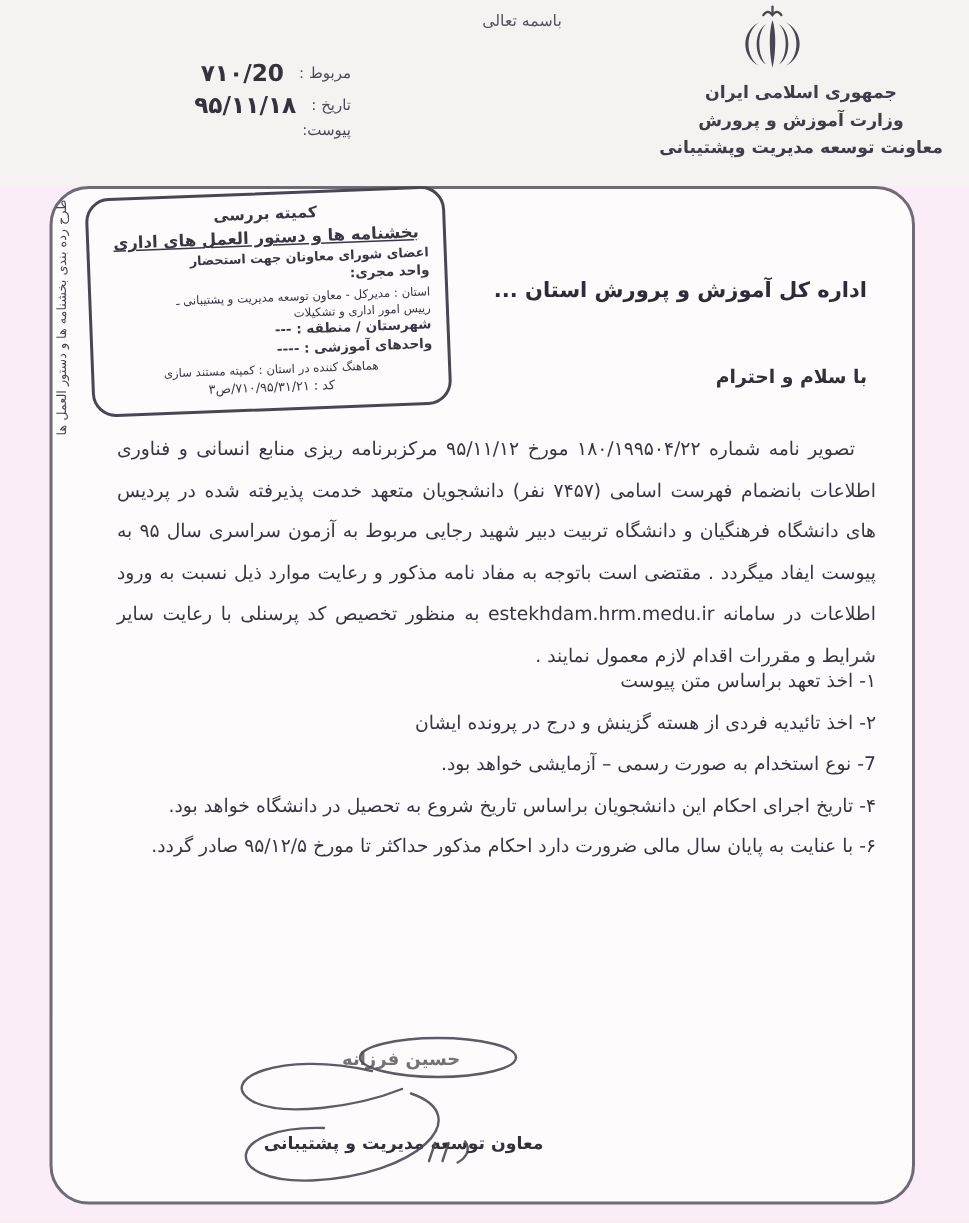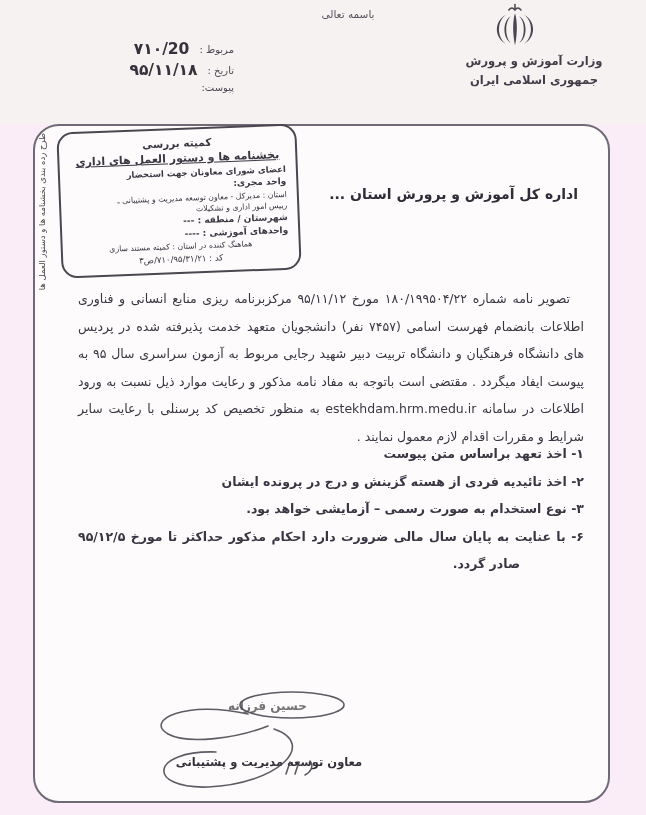--- a/index.html
+++ b/index.html
@@ -43,21 +43,21 @@
   .s10{font-size:8.5px;text-align:center;}
   
   .recipient{position:absolute;left:300px;top:186px;width:278px;direction:rtl;
     font-size:14px;font-weight:bold;color:#2f2b38;}
   .salutation{position:absolute;left:428px;top:243px;width:150px;direction:rtl;
     text-align:right;font-size:12.5px;font-weight:bold;color:#33303b;}
   .bodytext{position:absolute;left:78px;top:285px;width:506px;direction:rtl;
     text-align:justify;font-size:12.5px;line-height:27.5px;color:#393542;text-indent:14px;}
   .list{position:absolute;left:78px;top:440px;width:506px;direction:rtl;color:#393542;}
   .li{font-size:12.5px;line-height:27.5px;text-align:justify;
-    padding-right:64px;text-indent:-64px;font-weight:bold;}
+    padding-right:64px;text-indent:-64px;}
   
   .sig-name{position:absolute;left:228px;top:699px;width:135px;text-align:left;
     direction:rtl;font-size:12px;font-weight:bold;color:#737373;}
   .sig-title{position:absolute;left:160px;top:727px;width:218px;text-align:center;
     direction:rtl;font-size:11.5px;font-weight:bold;color:#332f3b;margin-top:28px;}
   .sig-scribble{position:absolute;left:116px;top:684px;width:242px;height:110px;}
 </style>
 </head>
 <body>
 
@@ -78,22 +78,23 @@
         <path d="M33.5 12.5 C43.5 19 43.5 37 33.5 43.5 C46.5 37 46.5 19 33.5 12.5 Z"></path>
       </g>
 
       <g fill="none" stroke="#4a4550" stroke-width="1.6" stroke-linecap="round">
         <path d="M17.5 7.5 q3.2 -4.5 6.4 0 q3.2 -4.5 6.4 0"></path>
         <path d="M24 1.5 v4.5"></path>
       </g>
     </svg>
 
     <div class="ministry">
+      <div>جمهوری اسلامی ایران</div>
       <div>وزارت آموزش و پرورش</div>
-      <div>جمهوری اسلامی ایران</div>
+      <div>معاونت توسعه مدیریت وپشتیبانی</div>
     </div>
 
     <div class="numdate">
       <div class="nd-row">
         <span class="nd-label">مربوط :</span>
         <span class="nd-value">۷۱۰/20</span>
       </div>
       <div class="nd-row">
         <span class="nd-label">تاریخ :</span>
         <span class="nd-value">۹۵/۱۱/۱۸</span>
@@ -115,27 +116,29 @@
     <div class="s4">واحد مجری:</div>
     <div class="s5">استان : مدیرکل - معاون توسعه مدیریت و پشتیبانی ـ</div>
     <div class="s6">رییس امور اداری و تشکیلات</div>
     <div class="s7">شهرستان / منطقه : ---</div>
     <div class="s8">واحدهای آموزشی : ----</div>
     <div class="s9">هماهنگ کننده در استان : کمیته مستند سازی</div>
     <div class="s10">کد : ۷۱۰/۹۵/۳۱/۲۱/ص۳</div>
   </div>
 
   <div class="recipient">اداره کل آموزش و پرورش استان ...</div>
+  <div class="salutation">با سلام و احترام</div>
 
   <div class="bodytext">تصویر نامه شماره ۱۸۰/۱۹۹۵۰۴/۲۲ مورخ ۹۵/۱۱/۱۲ مرکزبرنامه ریزی منابع انسانی و فناوری اطلاعات بانضمام فهرست اسامی (۷۴۵۷ نفر) دانشجویان متعهد خدمت پذیرفته شده در پردیس های دانشگاه فرهنگیان و دانشگاه تربیت دبیر شهید رجایی مربوط به آزمون سراسری سال ۹۵ به پیوست ایفاد میگردد . مقتضی است باتوجه به مفاد نامه مذکور و رعایت موارد ذیل نسبت به ورود اطلاعات در سامانه estekhdam.hrm.medu.ir به منظور تخصیص کد پرسنلی با رعایت سایر شرایط و مقررات اقدام لازم معمول نمایند .</div>
 
   <div class="list">
     <div class="li">۱- اخذ تعهد براساس متن پیوست</div>
     <div class="li">۲- اخذ تائیدیه فردی از هسته گزینش و درج در پرونده ایشان</div>
-    <div class="li">۳- نوع استخدام به صورت رسمی – آزمایشی خواهد بود.</div>
+    <div class="li">7- نوع استخدام به صورت رسمی – آزمایشی خواهد بود.</div>
+    <div class="li">۴- تاریخ اجرای احکام این دانشجویان براساس تاریخ شروع به تحصیل در دانشگاه خواهد بود.</div>
     <div class="li">۶- با عنایت به پایان سال مالی ضرورت دارد احکام مذکور حداکثر تا مورخ ۹۵/۱۲/۵ صادر گردد.</div>
   </div>
 
   <div class="sig-name">حسین فرزانه</div>
   <div class="sig-title">معاون توسعه مدیریت و پشتیبانی</div>
 
   <svg class="sig-scribble" viewBox="0 0 242 110" aria-hidden="true">
     <g fill="none" stroke="#4e4954" stroke-width="1.6" stroke-linecap="round" opacity="0.9">
 
       <ellipse cx="176" cy="21" rx="52" ry="13"></ellipse>

